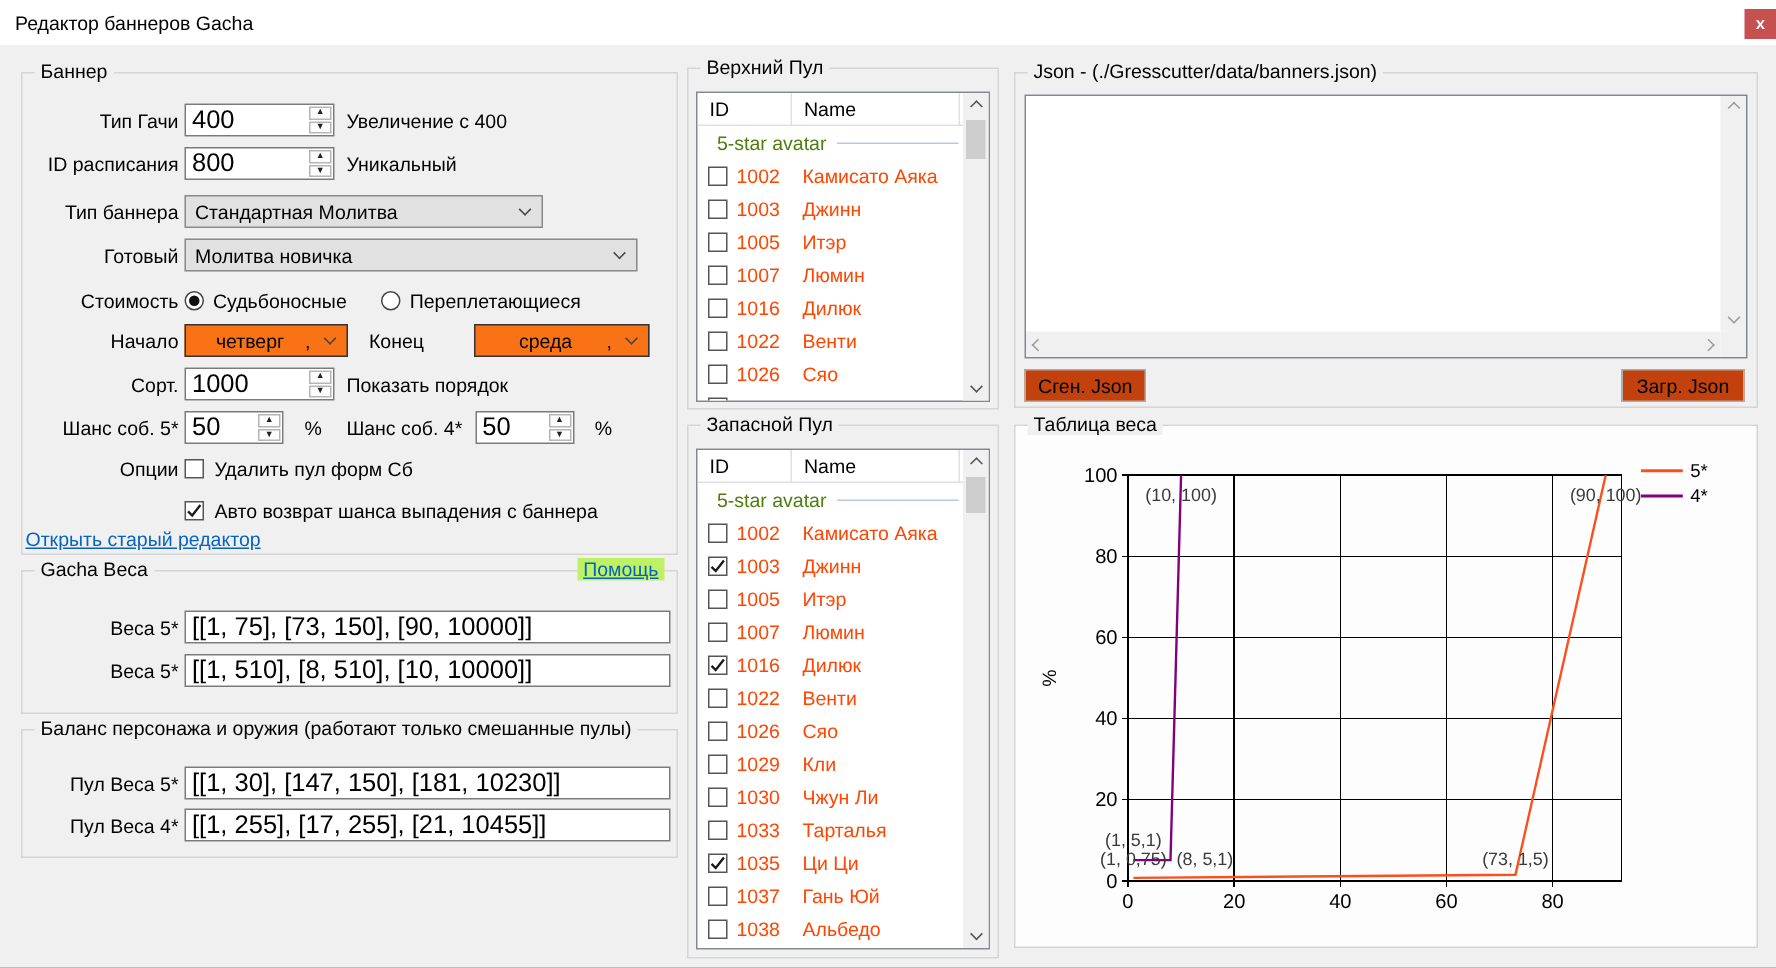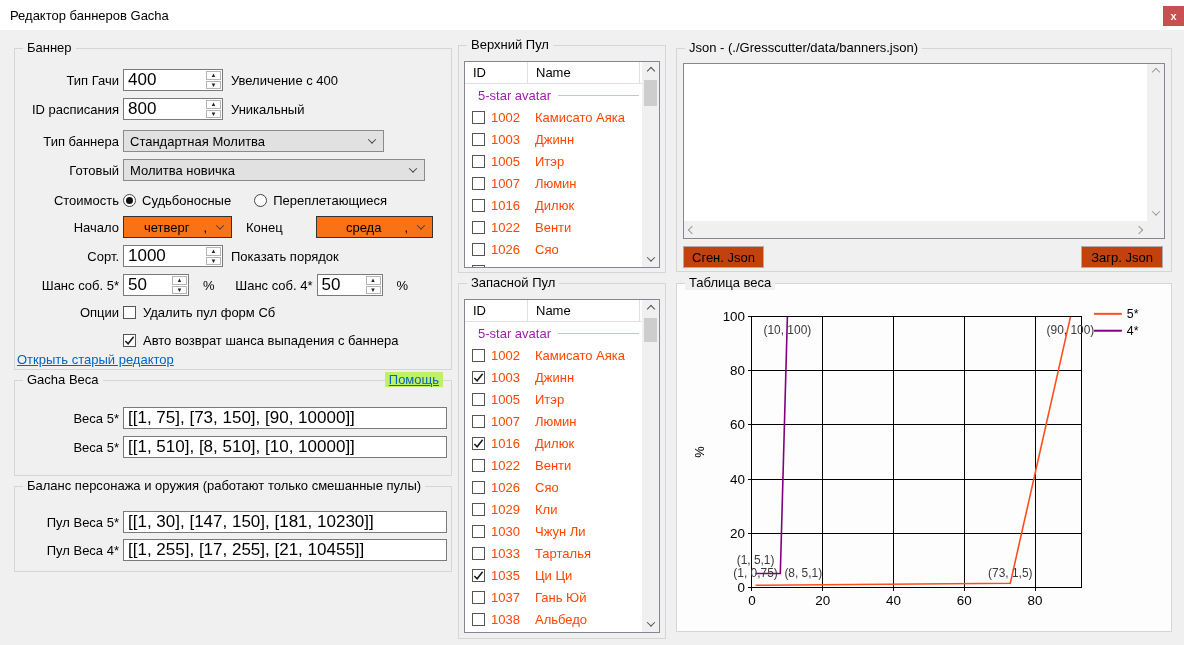--- a/index.html
+++ b/index.html
@@ -49,21 +49,21 @@
   .link{color:#0563c1;text-decoration:underline;cursor:pointer;white-space:nowrap}
   
   .list{position:absolute;left:5px;top:15px;right:5px;background:#fff;border:1px solid #828790;display:flex}
   .list-main{flex:1;display:flex;flex-direction:column;overflow:hidden}
   .lheader{height:22px;display:flex;align-items:stretch;flex:none}
   .lheader span{display:flex;align-items:center;border-bottom:1px solid #e0e0e0}
   .hid{width:63px;padding-left:8px;border-right:1px solid #e0e0e0}
   .hname{width:112px;padding-left:8px;border-right:1px solid #e0e0e0}
   .hrest{flex:1}
   .lbody{flex:1;overflow:hidden}
-  .lgroup{height:22px;display:flex;align-items:center;padding-left:13px;color:#a21caf}
+  .lgroup{height:22px;display:flex;align-items:center;padding-left:13px;color:#4d7c0f}
   .lgline{flex:1;height:1px;background:#b9c7e4;margin:0 3px 0 7px}
   .lrow{height:22px;display:flex;align-items:center;padding-left:7px;color:#ff4500}
   .lrow .cb{margin-right:6px}
   .lid{width:44px}
   .lname{white-space:nowrap}
   
   .vscroll{width:17px;background:#f0f0f0;display:flex;flex-direction:column;flex:none}
   .sb-arrow{height:17px;display:flex;align-items:center;justify-content:center;flex:none}
   .sb-arrow .chev{border-color:#505050}
   .sb-track{flex:1;position:relative}
@@ -117,21 +117,21 @@
           <div class="spin">
               <div class="sbtn">▲</div>
               <div class="sbtn">▼</div>
             </div>
         </div>
         <span class="fhint">Уникальный</span>
       </div>
 
       <div class="frow" style="top:81px">
         <span class="flabel">Тип баннера</span>
-        <div class="combo" style="width:261px">
+        <div class="combo" style="width:239px">
           <span class="val">Стандартная Молитва</span>
           <span class="chev down"></span>
         </div>
       </div>
 
       <div class="frow" style="top:110px">
         <span class="flabel">Готовый</span>
         <div class="combo" style="width:302px">
           <span class="val">Молитва новичка</span>
           <span class="chev down"></span>
@@ -176,21 +176,21 @@
       <div class="frow" style="top:225px">
         <span class="flabel">Шанс соб. 5*</span>
         <div class="numwrap w66">
           <input class="tin" value="50" style="">
           <div class="spin">
               <div class="sbtn">▲</div>
               <div class="sbtn">▼</div>
             </div>
         </div>
         <span style="margin-left:14px">%</span>
-        <span style="margin-left:12px;width:86px;text-align:right">Шанс соб. 4*</span>
+        <span style="margin-left:12px;width:86px;text-align:center">Шанс соб. 4*</span>
         <div class="numwrap w66" style="margin-left:4px">
           <input class="tin" value="50" style="">
           <div class="spin">
               <div class="sbtn">▲</div>
               <div class="sbtn">▼</div>
             </div>
         </div>
         <span style="margin-left:14px">%</span>
       </div>
 

